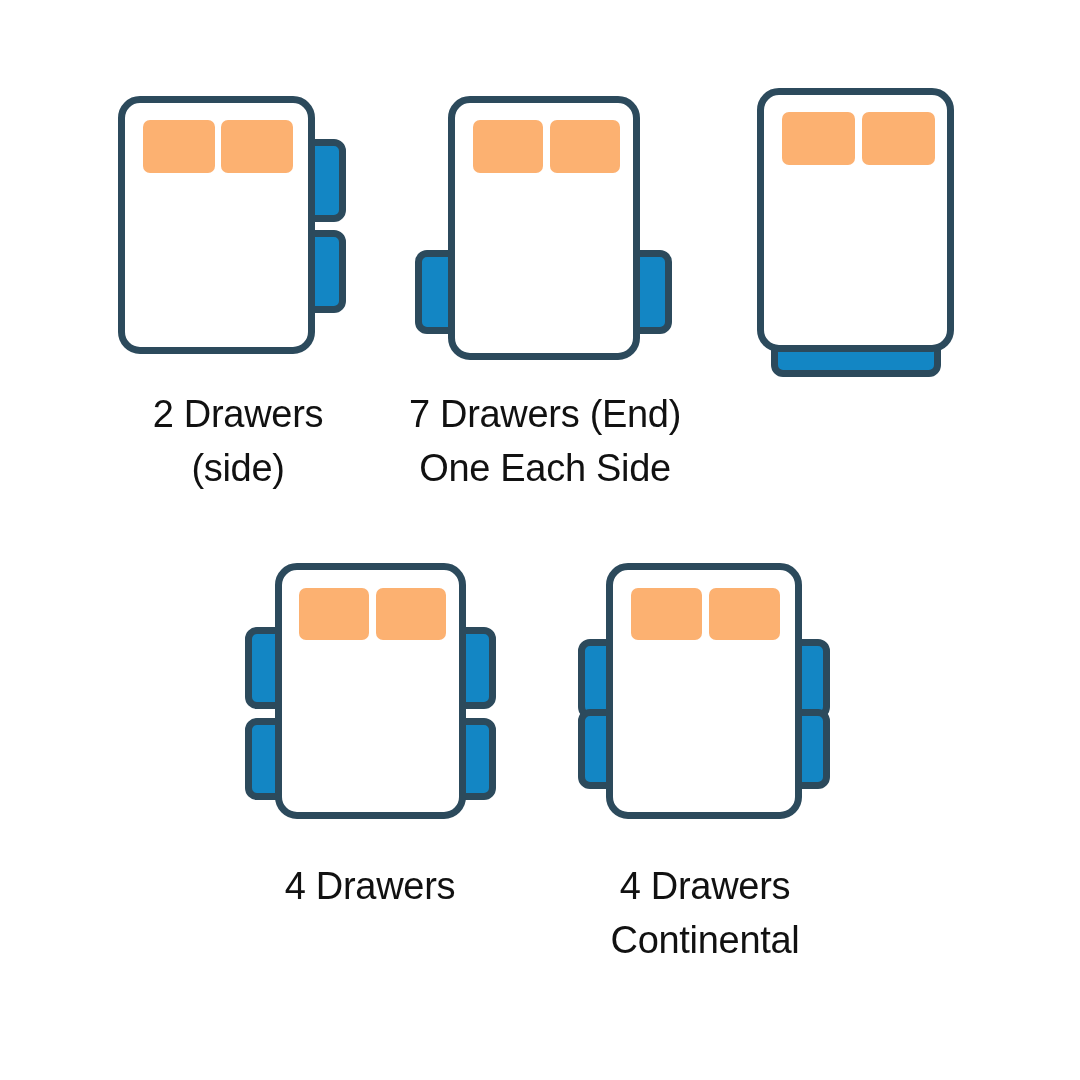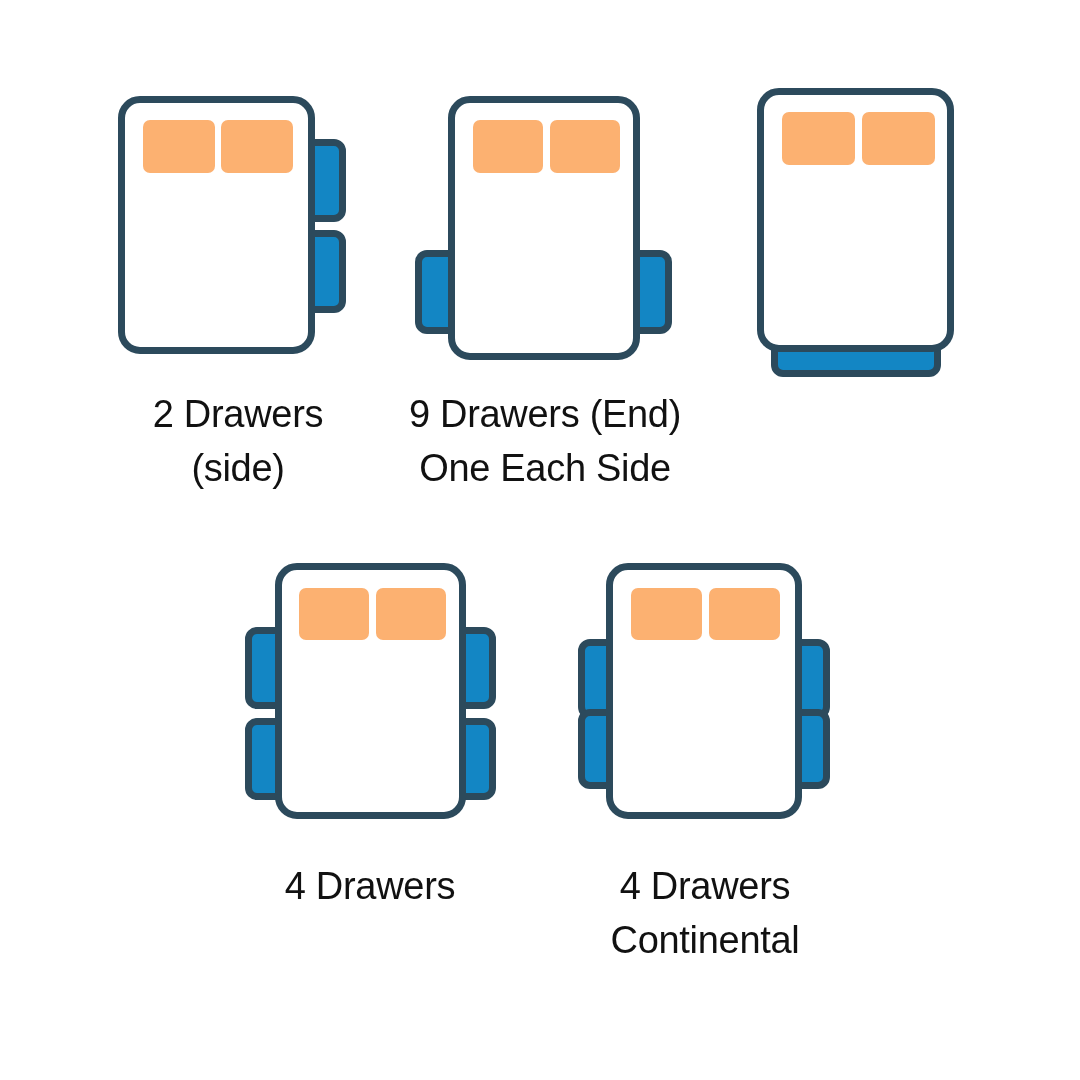--- a/index.html
+++ b/index.html
@@ -101,21 +101,21 @@
       <div class="drawer left" style="left:0px; top:154px; width:44px; height:84px;"></div>
 
       <div class="drawer right" style="left:213px; top:154px; width:44px; height:84px;"></div>
 
       <div class="mattress" style="left:33px; top:0px; width:192px; height:264px;">
         <div class="pillow" style="left:18px; top:17px; width:70px; height:53px;"></div>
         <div class="pillow" style="left:95px; top:17px; width:70px; height:53px;"></div>
       </div>
     </div>
   </div>
-  <div class="caption" style="left:370px; top:388px; width:350px;">9 Drawers (End)
+  <div class="caption" style="left:370px; top:388px; width:350px;">7 Drawers (End)
 One Each Side</div>
 
   <div class="bed-cell" style="left:757px; top:88px; width:205px; height:290px;">
     <div class="bed-figure" style="width:205px; height:290px;">
 
       <div class="drawer bottom" style="left:14px; top:251px; width:170px; height:38px;"></div>
 
       <div class="mattress" style="left:0px; top:0px; width:197px; height:264px;">
         <div class="pillow" style="left:18px; top:17px; width:73px; height:53px;"></div>
         <div class="pillow" style="left:98px; top:17px; width:73px; height:53px;"></div>

